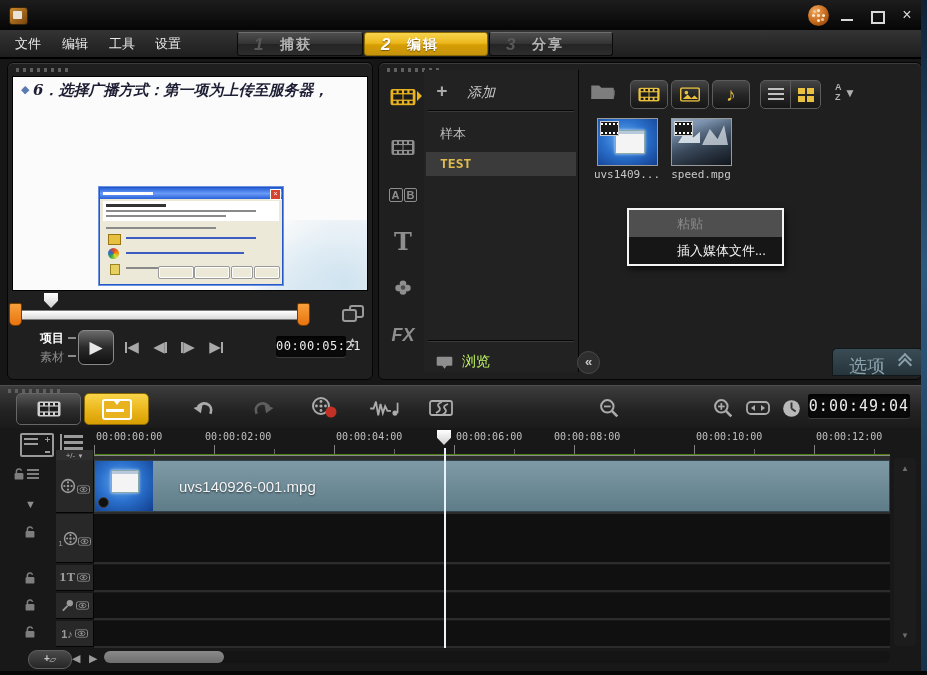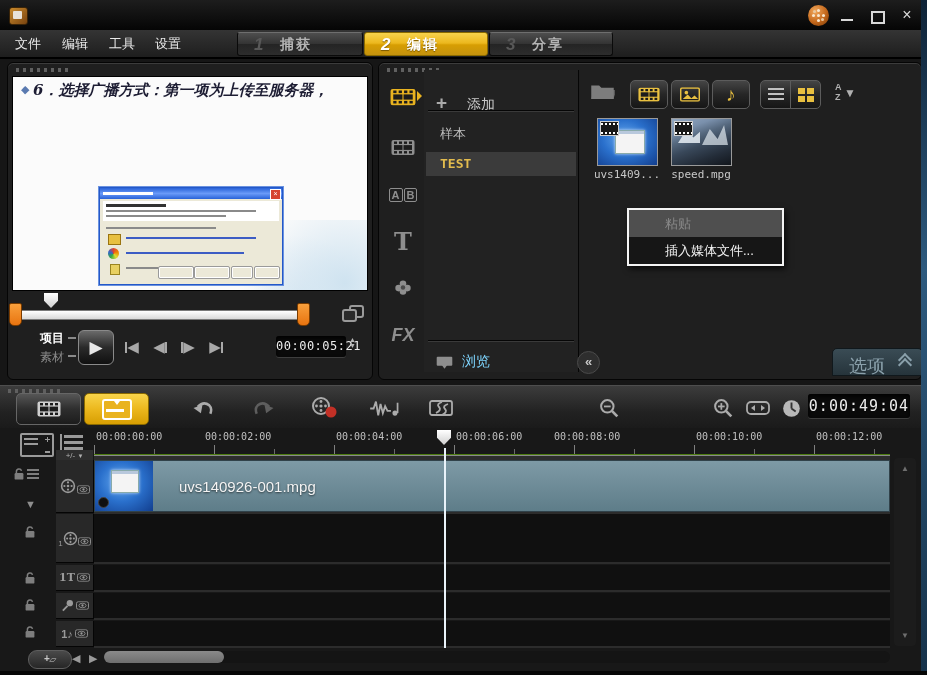--- a/index.html
+++ b/index.html
@@ -65,21 +65,21 @@
   .cat-item{position:absolute;left:2px;width:150px;height:24px;line-height:24px;color:#bdbdbd;font-size:13px;padding-left:14px;box-sizing:border-box;}
   .cat-sel{background:#3b3b3b;color:#e3bc4e;font-family:"DejaVu Sans Mono",monospace;font-weight:bold;}
   .divline{height:1px;background:#060606;box-shadow:0 1px 0 #3a3a3a;}
   .toolbtn{top:80px;height:27px;border-radius:5px;background:linear-gradient(#454545,#262626 50%,#161616);border:1px solid #5c5c5c;display:flex;align-items:center;justify-content:center;}
   .thumb{top:118px;width:59px;height:46px;border:1px solid #9a9a9a;overflow:hidden;}
   .film-badge{position:absolute;left:2px;top:2px;width:17px;height:13px;background:#181818;border:1px solid #cfcfcf;
      background-image:repeating-linear-gradient(90deg,#fff 0 2px,transparent 2px 4px),repeating-linear-gradient(90deg,#fff 0 2px,transparent 2px 4px);
      background-size:100% 2px,100% 2px;background-position:0 1px,0 10px;background-repeat:no-repeat;}
   .thumb-name{top:168px;color:#c8c8c8;font-size:11px;text-align:center;font-family:"DejaVu Sans Mono",monospace;}
   .ctxmenu{left:627px;top:208px;width:153px;height:54px;border:2px solid #f4f4f4;background:#151515;box-shadow:2px 3px 6px rgba(0,0,0,.7);z-index:30;}
-  .ctx-item{position:absolute;left:0;width:100%;height:27px;line-height:27px;font-size:13px;padding-left:36px;box-sizing:border-box;}
+  .ctx-item{position:absolute;left:0;width:100%;height:27px;line-height:27px;font-size:13px;padding-left:48px;box-sizing:border-box;}
   .options-tab{left:832px;top:348px;width:89px;height:26px;background:linear-gradient(#3a4c55,#26343b);border:1px solid #10181c;border-radius:5px 5px 0 0;color:#8aa0ab;font-size:18px;}
   .chev{display:inline-block;width:8px;height:8px;border-left:2px solid #8aa0ab;border-top:2px solid #8aa0ab;transform:rotate(45deg);}
   .collapse-btn{left:577px;top:351px;width:21px;height:21px;border-radius:50%;background:#2e2e2e;border:1px solid #4a4a4a;color:#c8c8c8;text-align:center;line-height:19px;font-weight:bold;font-size:13px;}
 
   
   .toolbar{left:0;top:385px;width:927px;height:43px;background:linear-gradient(#3c3c3c,#222 60%,#1a1a1a);border-top:1px solid #4e4e4e;border-bottom:1px solid #000;}
   .tb-btn{top:7px;height:30px;border-radius:5px;background:linear-gradient(#565656,#2e2e2e 50%,#1c1c1c);border:1px solid #666;display:flex;align-items:center;justify-content:center;}
   .tb-ic{top:7px;height:30px;display:flex;align-items:center;justify-content:center;color:#ababab;}
 
   
@@ -299,29 +299,29 @@
       <circle cx="10" cy="6" r="3" fill="#8e8e8e"></circle>
         <circle cx="6" cy="10" r="3" fill="#8e8e8e"></circle>
         <circle cx="14" cy="10" r="3" fill="#8e8e8e"></circle>
         <circle cx="10" cy="13" r="3" fill="#8e8e8e"></circle>
         <circle cx="10" cy="9.5" r="2" fill="#4a4a4a"></circle>
     </svg>
   </div>
   <div class="abs railbtn" style="top:320px;font-weight:bold;font-style:italic;font-size:18px;">FX</div>
 
   <div class="abs cat-panel">
-    <div class="abs" style="left:12px;top:22px;width:130px;height:24px;color:#c8c8c8;font-size:14px;">
+    <div class="abs" style="left:12px;top:10px;width:130px;height:24px;color:#c8c8c8;font-size:14px;font-style:italic;">
       <span style="font-size:19px;font-weight:bold;color:#aaa;">+</span>
       <span style="margin-left:16px;">添加</span>
     </div>
     <div class="abs divline" style="left:4px;top:40px;width:146px;"></div>
     <div class="abs cat-item" style="top:52px;">样本</div>
     <div class="abs cat-item cat-sel" style="top:82px;">TEST</div>
     <div class="abs divline" style="left:4px;top:270px;width:146px;"></div>
-    <div class="abs" style="left:12px;top:280px;width:135px;height:24px;color:#7dd3fc;font-size:14px;display:flex;align-items:center;">
+    <div class="abs" style="left:12px;top:280px;width:135px;height:24px;color:#bef264;font-size:14px;display:flex;align-items:center;">
       <svg width="17" height="13" viewBox="0 0 17 13">
           <rect x="0.7" y="0.7" width="15.6" height="9" rx="1" fill="#8e8e8e"></rect>
           <polygon points="8.5,12.8 5,8 12,8" fill="#8e8e8e"></polygon>
         </svg>
       <span style="margin-left:9px;">浏览</span>
     </div>
   </div>
   <div class="abs collapse-btn">«</div>
 
   <div class="abs tb-ic" style="left:590px;top:78px;height:26px;color:#7e7e7e;">

